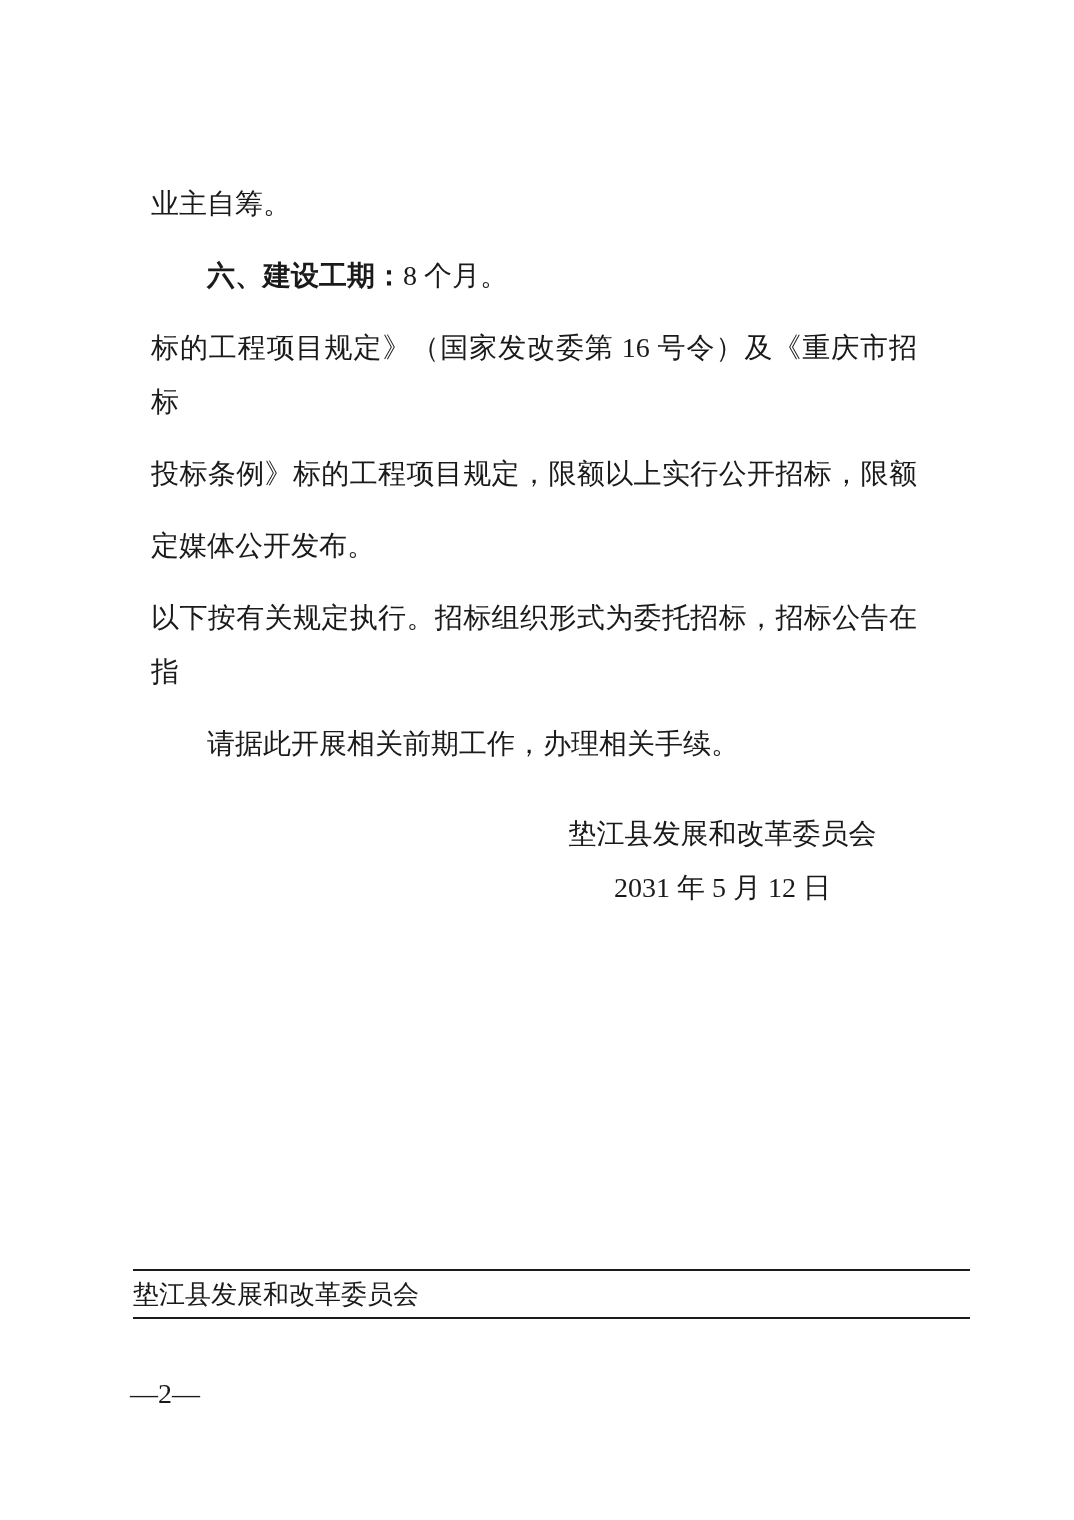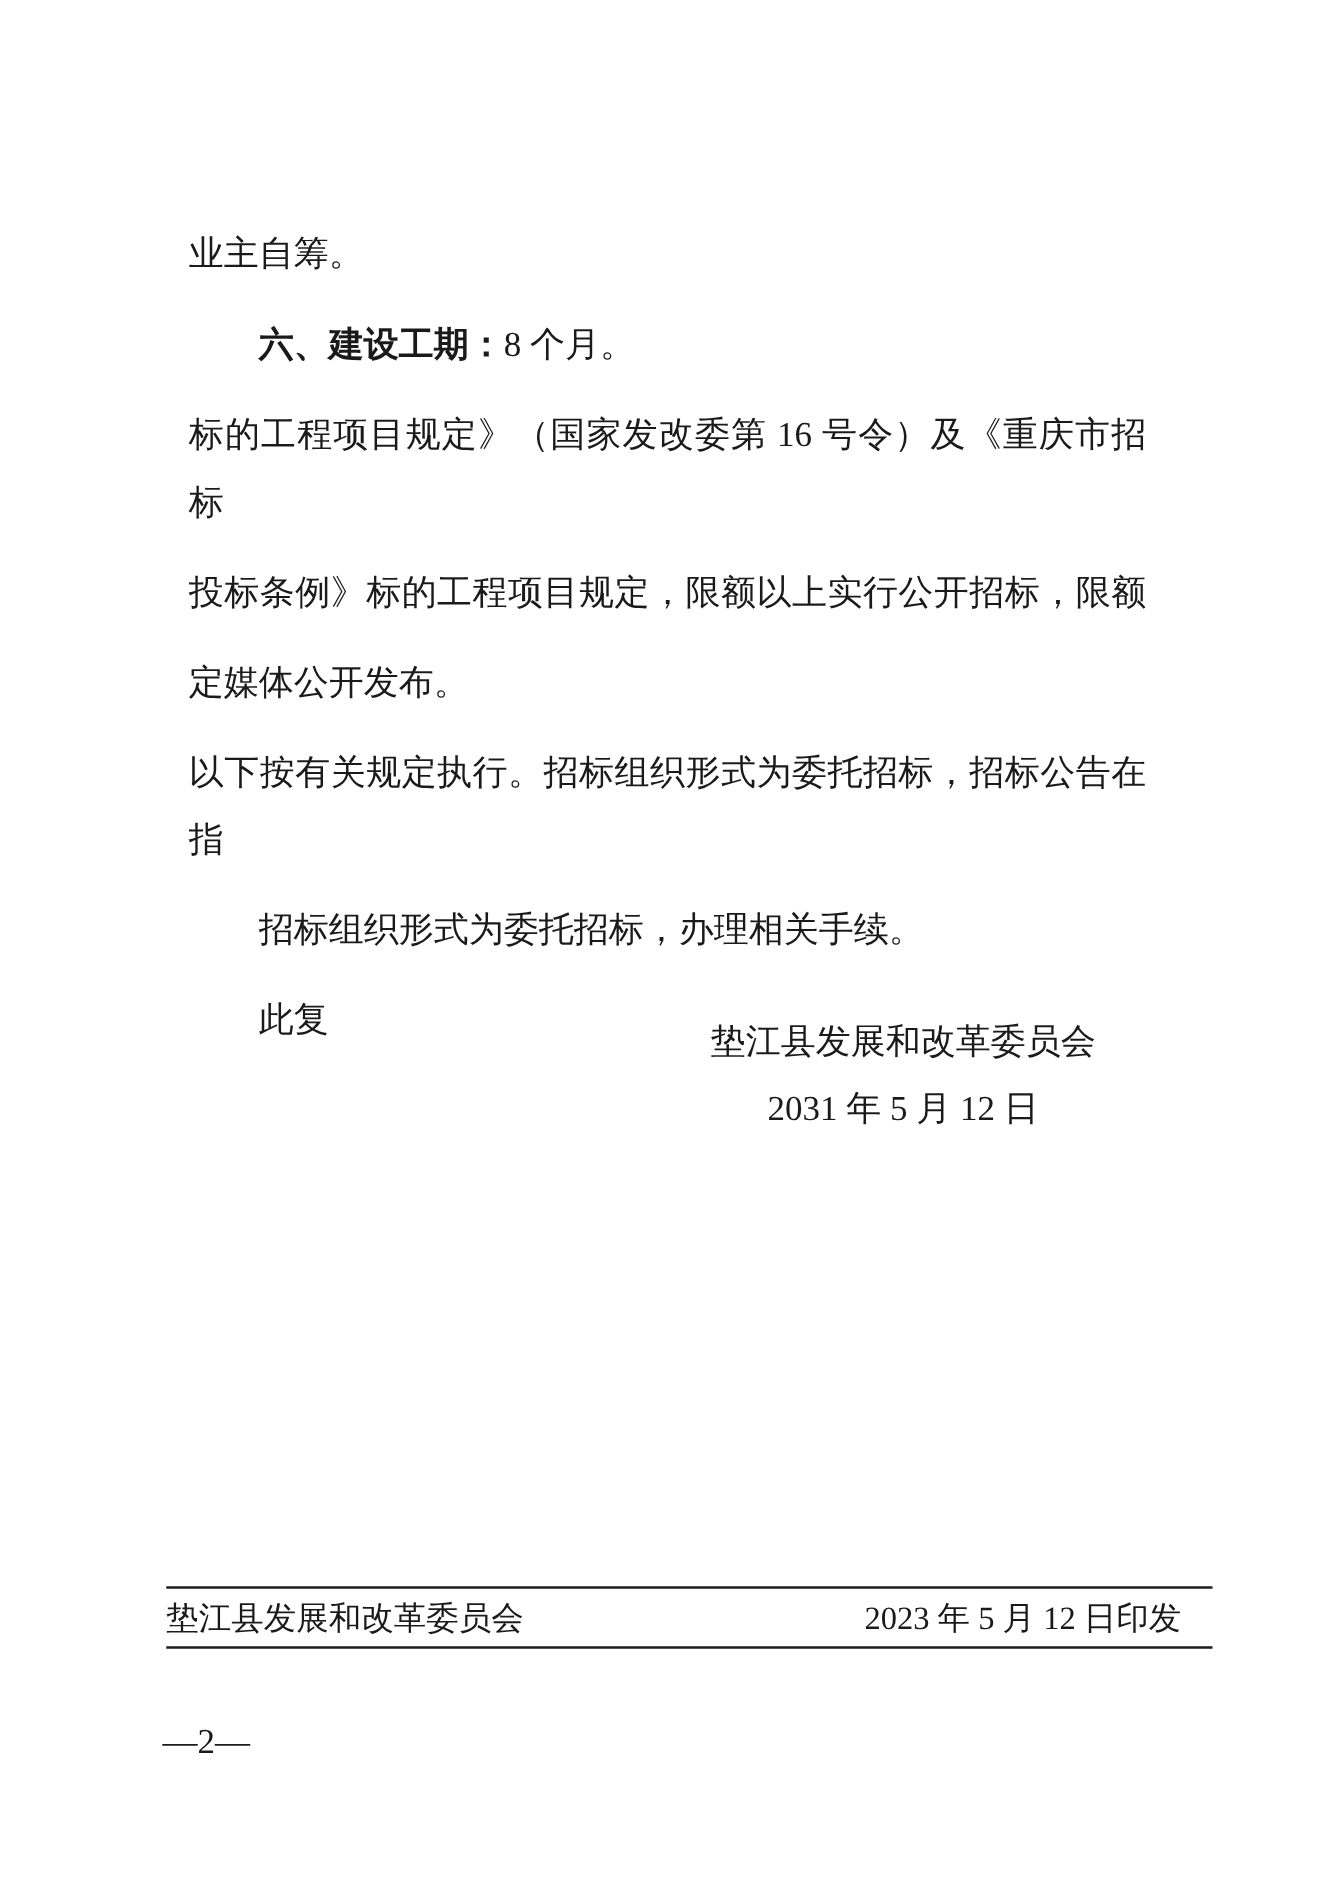--- a/index.html
+++ b/index.html
@@ -67,27 +67,25 @@
   <p class="line indent">
     <span class="hei">六、建设工期：</span><span>8 个月。</span>
   </p>
 
 
   <p class="line justify">标的工程项目规定》（国家发改委第 16 号令）及《重庆市招标</p>
   <p class="line justify">投标条例》标的工程项目规定，限额以上实行公开招标，限额</p>
   <p class="line">定媒体公开发布。</p>
   <p class="line justify">以下按有关规定执行。招标组织形式为委托招标，招标公告在指</p>
 
-  <p class="line indent">招标组织形式为委托招标，办理相关手续。</p>
-  <p class="line indent">此复</p>
+  <p class="line indent">请据此开展相关前期工作，办理相关手续。</p>
 </main>
 
 <div class="signature-block">
   <p>垫江县发展和改革委员会</p>
   <p>2031 年 5 月 12 日</p>
 </div>
 
 <div class="colophon">
   <span>垫江县发展和改革委员会</span>
-  <span>2023 年 5 月 12 日印发</span>
 </div>
 
 <div class="page-number">—2—</div>
 
 </body></html>

